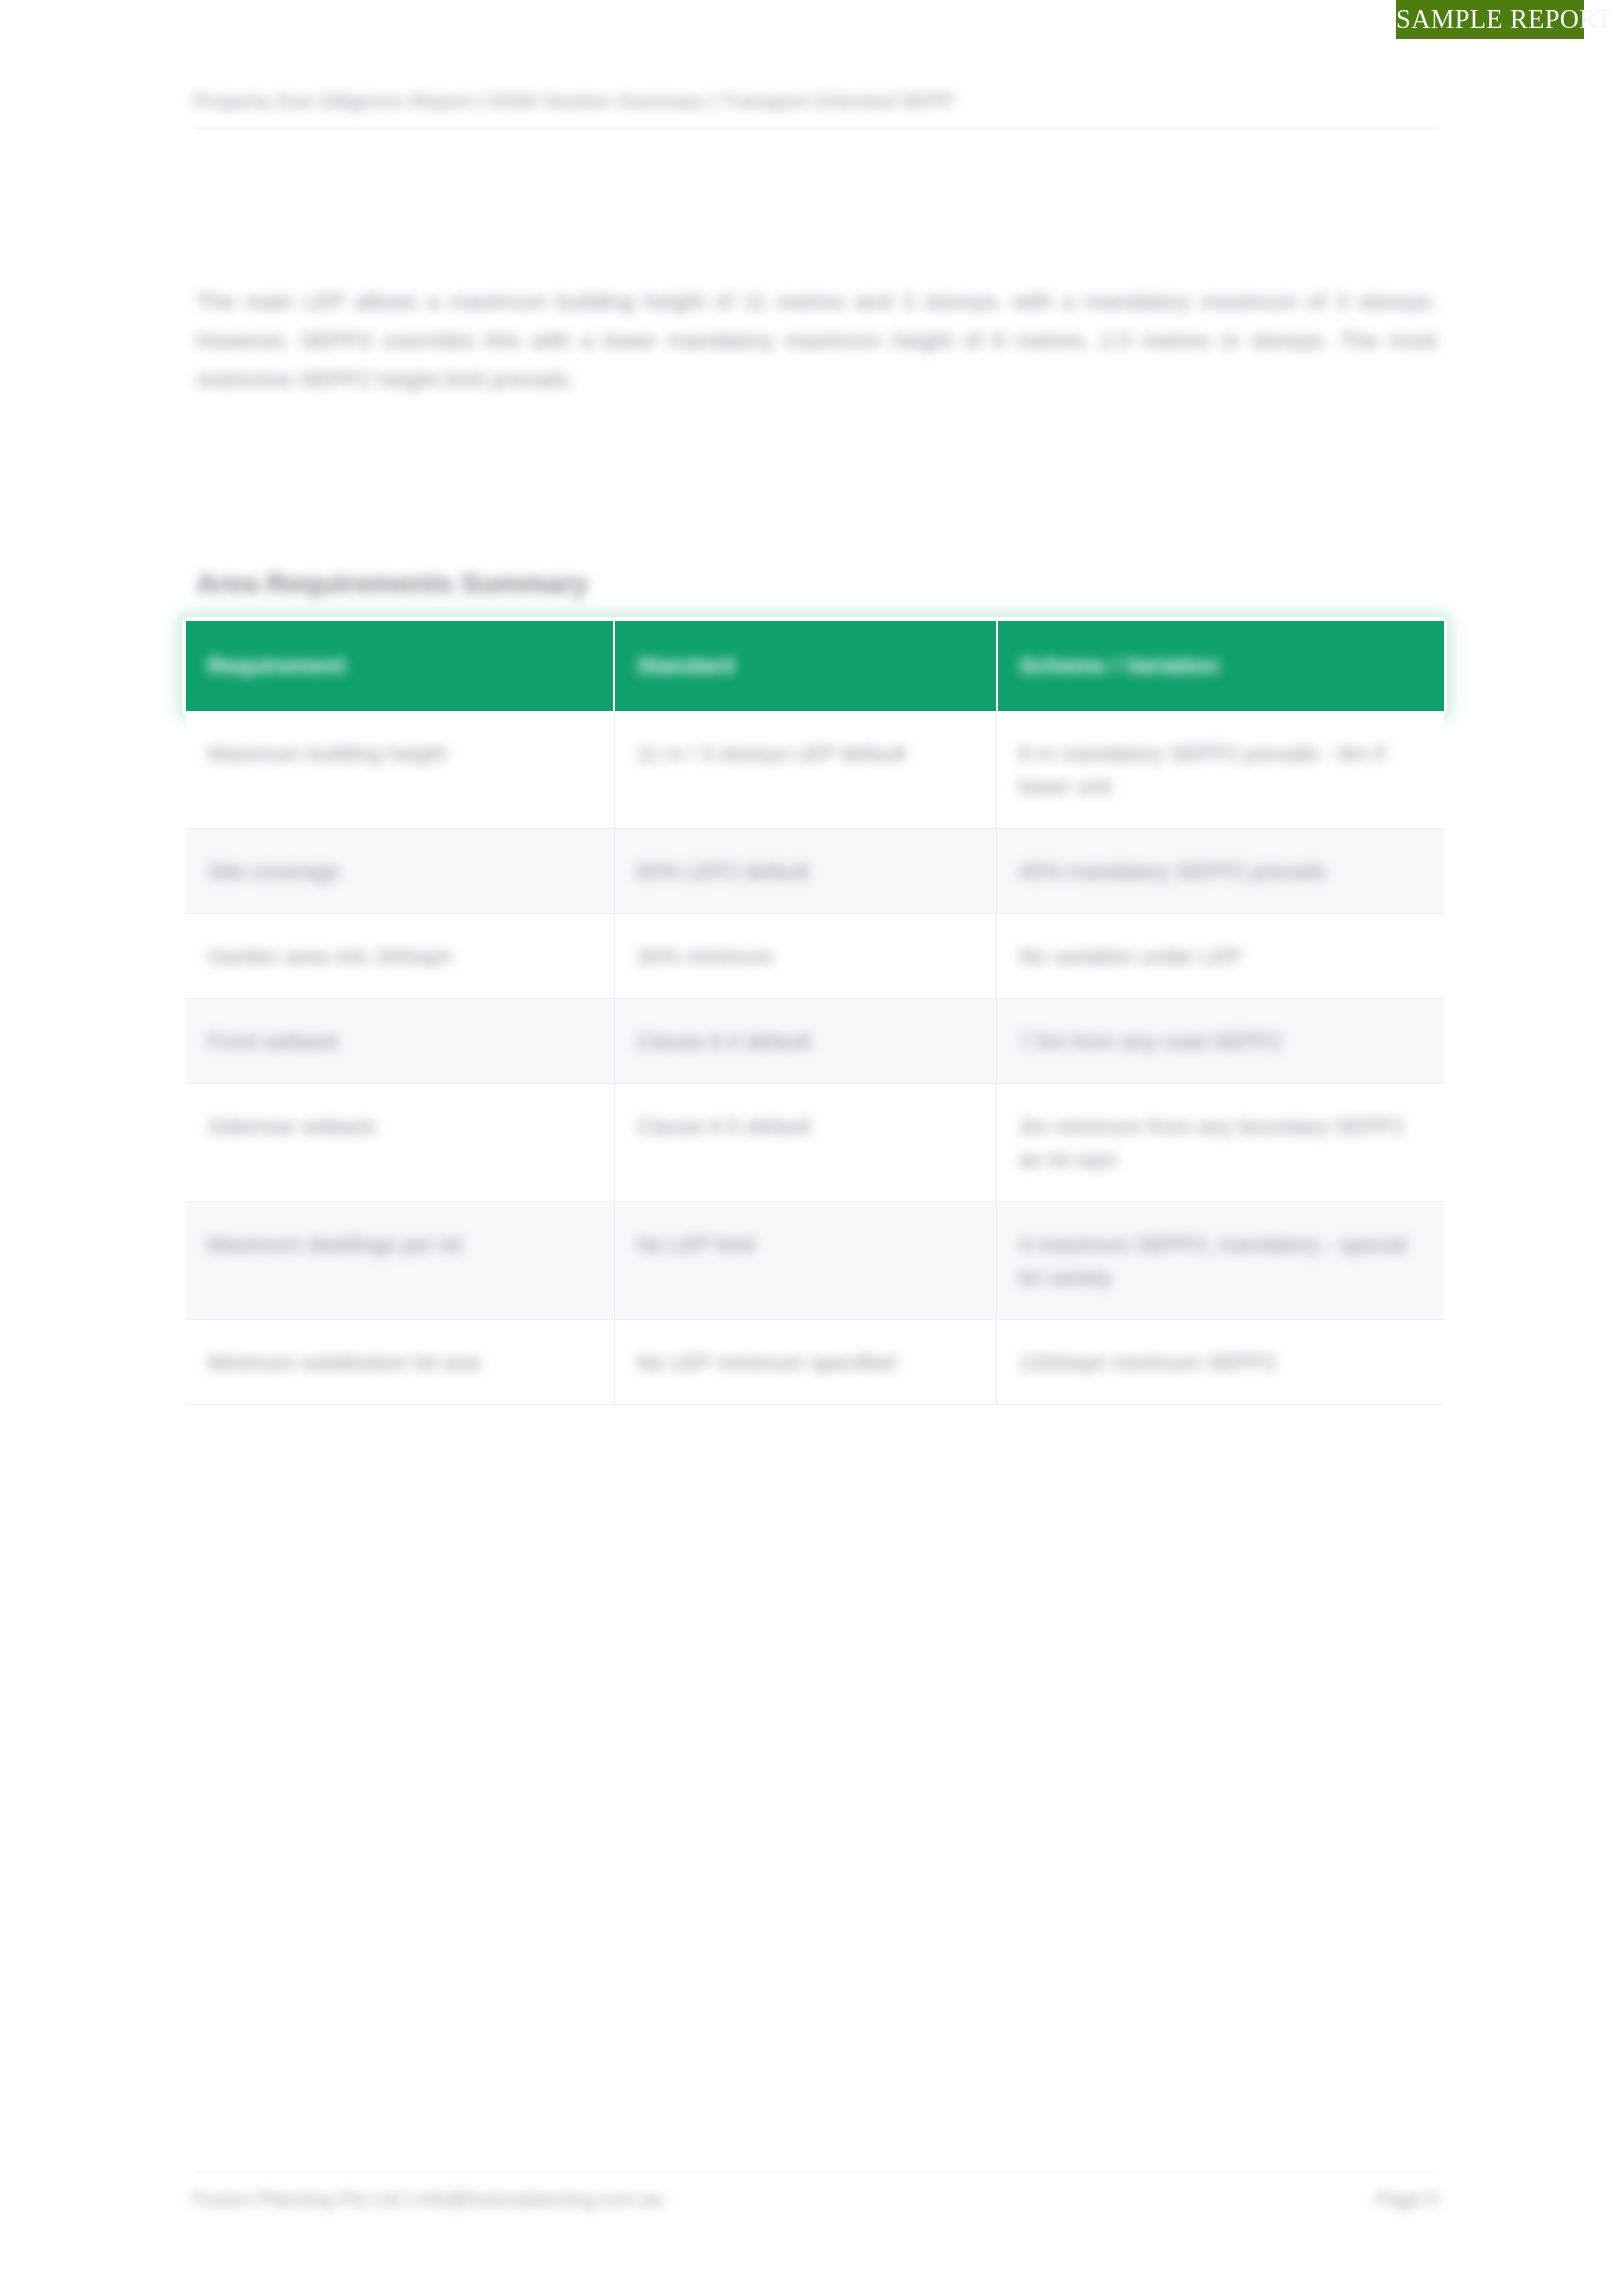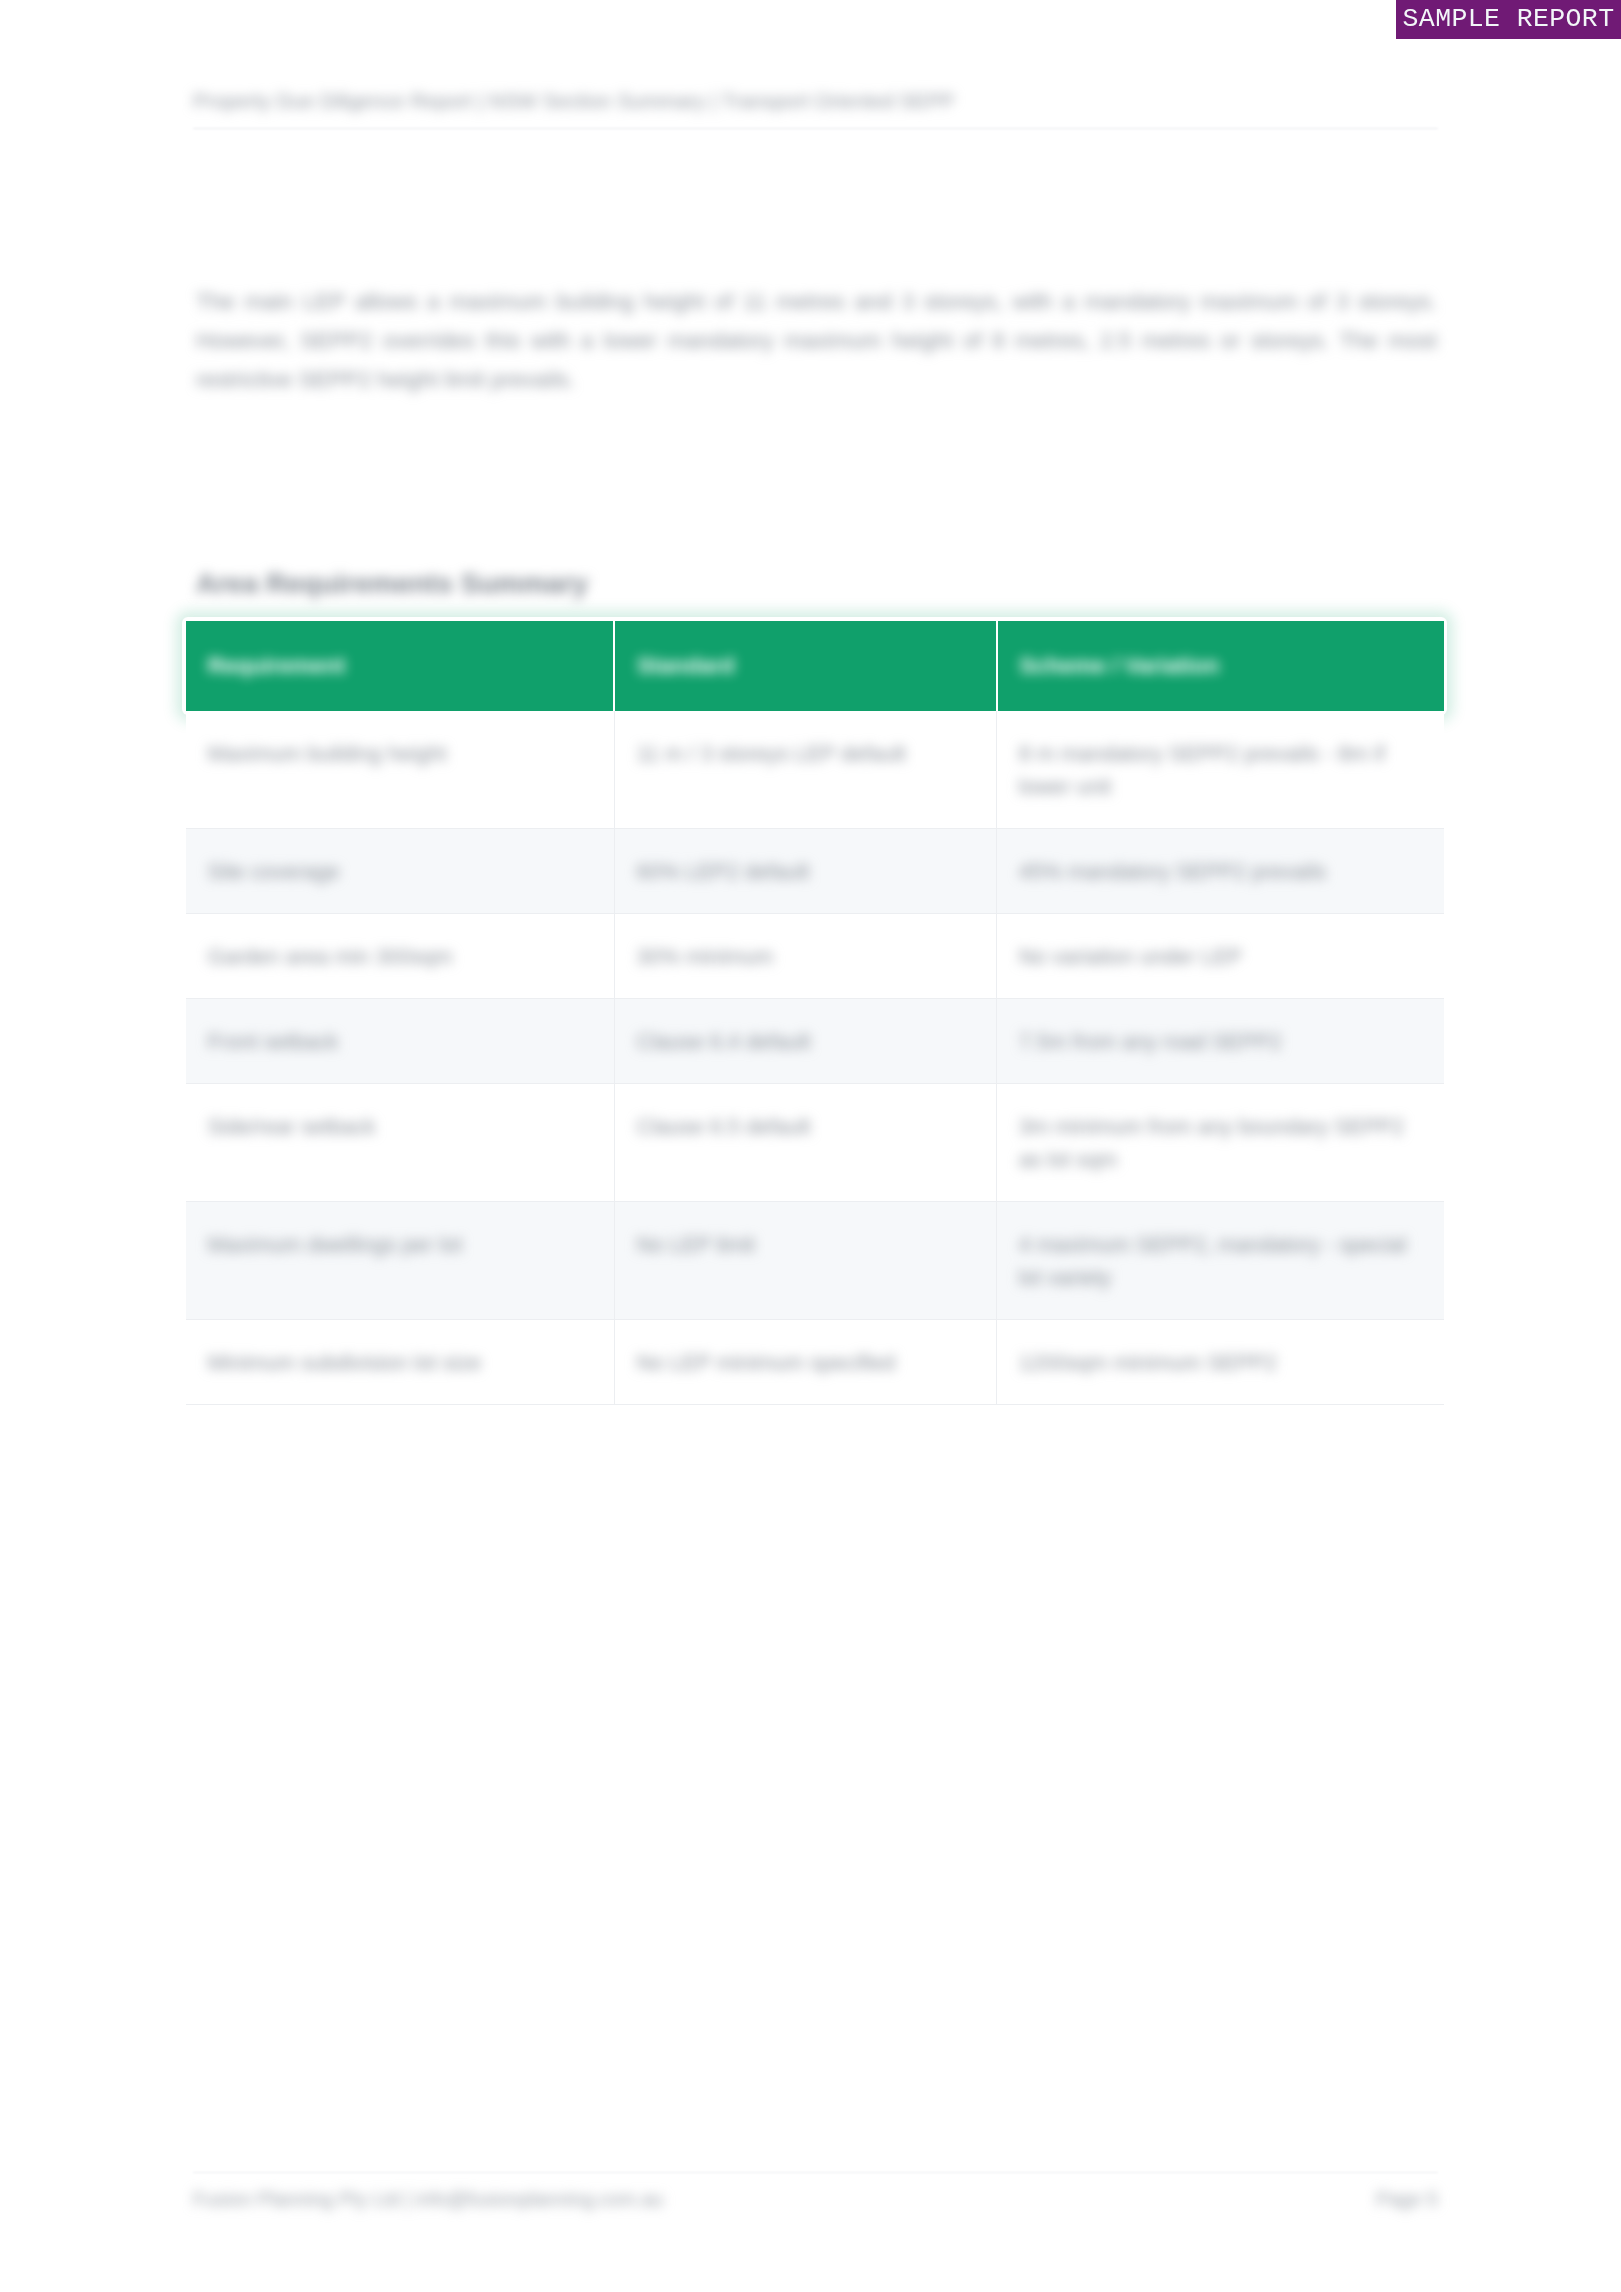--- a/index.html
+++ b/index.html
@@ -17,30 +17,30 @@
     width: 1621px;
     height: 2293px;
     background: #ffffff;
   }
 
   
   .sample-badge {
     position: absolute;
     top: 0px;
     left: 1396px;
-    width: 225px;
+    width: 188px;
     height: 39px;
-    background: #701a75;
+    background: #4d7c0f;
     color: #f2f6f8;
     font-size: 26.5px;
     line-height: 39px;
     text-align: center;
     letter-spacing: 0.4px;
     white-space: nowrap;
-    font-family: Liberation Mono, monospace;
+    font-family: Liberation Serif, serif;
   }
 
   
   .doc-header {
     position: absolute;
     top: 86px;
     left: 193px;
     width: 1245px;
     height: 51px;
   }

